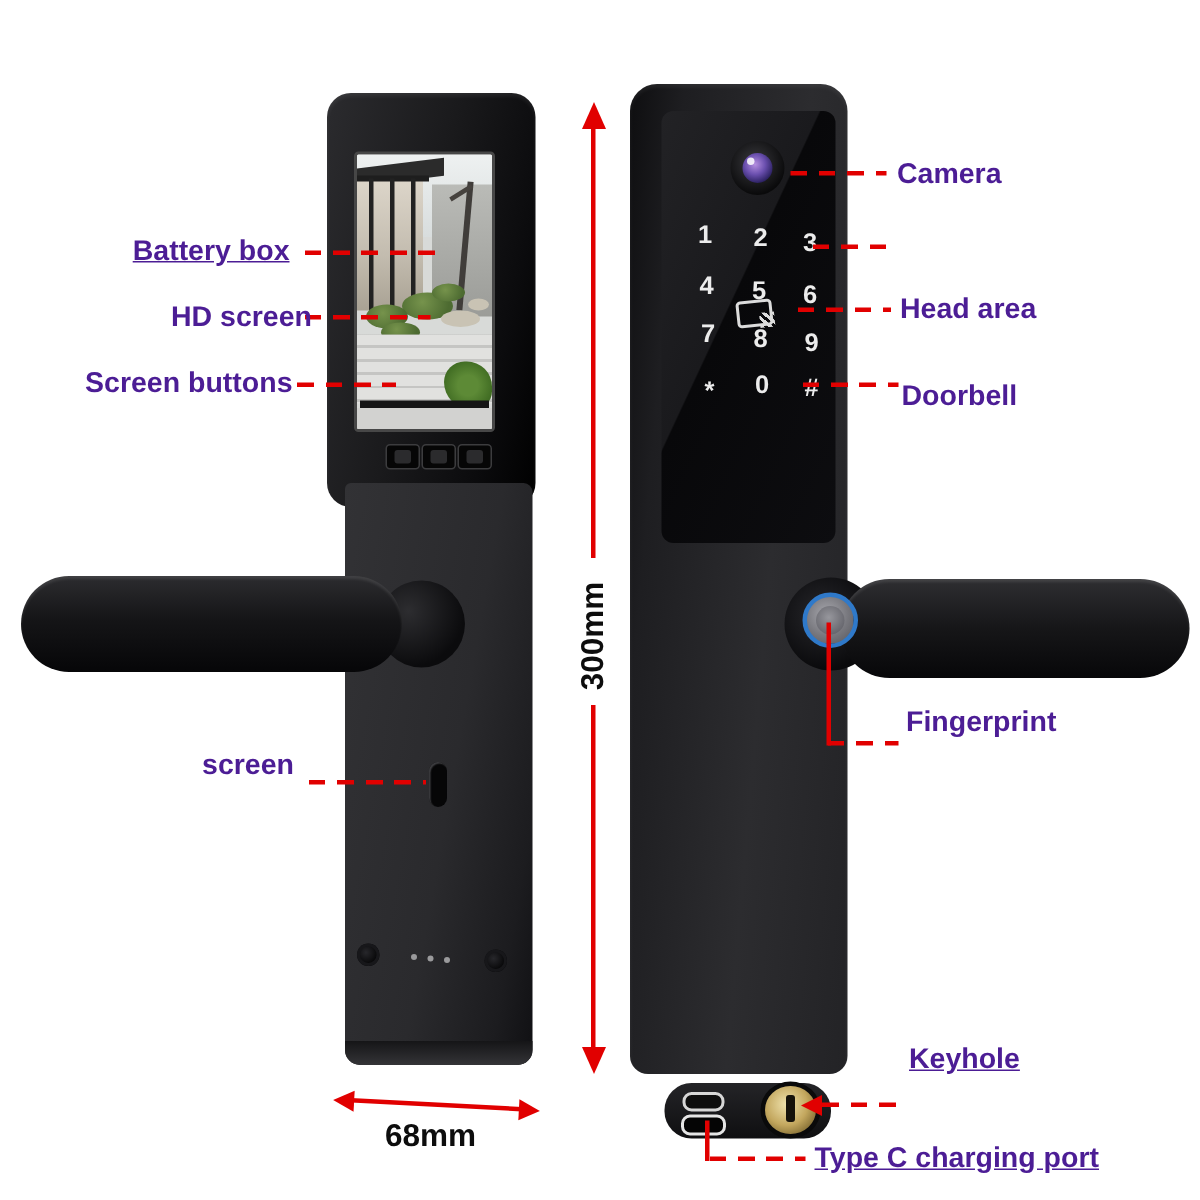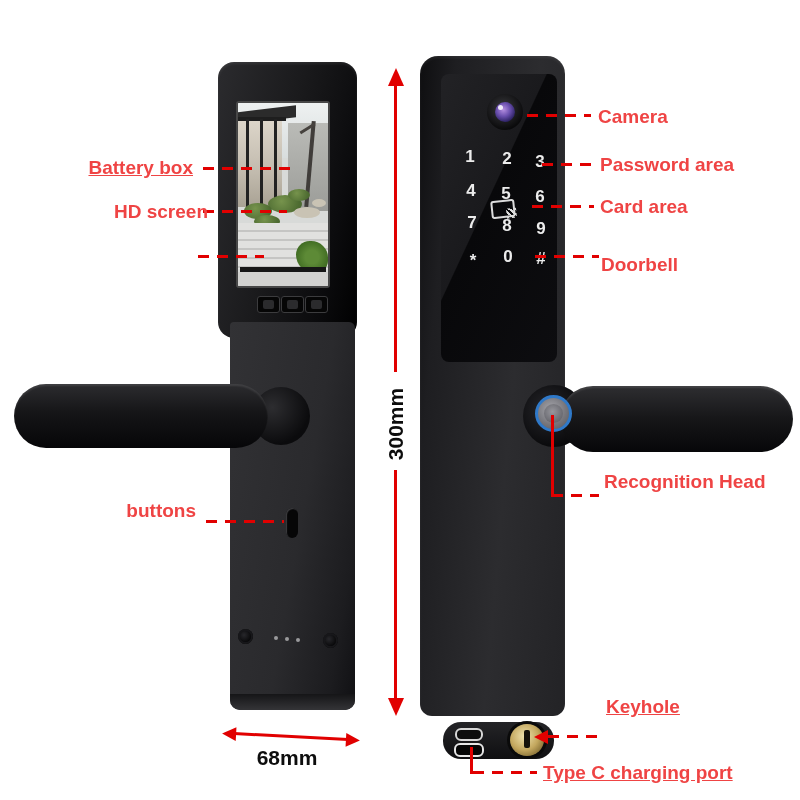--- a/index.html
+++ b/index.html
@@ -1,20 +1,20 @@
 <!DOCTYPE html>
 <html><head>
 <meta charset="utf-8">
 <style>
   html,body{margin:0;padding:0;background:#fff;}
   .stage{position:relative;width:800px;height:800px;background:#fff;overflow:hidden;
          font-family:"Liberation Sans",sans-serif;}
 
   
-  .lbl{position:absolute;font-weight:bold;font-size:19px;color:#ef4444;white-space:nowrap;}
+  .lbl{position:absolute;font-weight:bold;font-size:19px;color:#4c1d95;white-space:nowrap;}
   .lbl2{line-height:24px;}
 
   
   .dash{position:absolute;height:3px;
         background:repeating-linear-gradient(90deg,#e10000 0 11px,transparent 11px 19px);}
   .rline{position:absolute;background:#e10000;}
   .tri{position:absolute;width:0;height:0;}
   .tri-up{border-left:8px solid transparent;border-right:8px solid transparent;border-bottom:18px solid #e10000;}
   .tri-down{border-left:8px solid transparent;border-right:8px solid transparent;border-top:18px solid #e10000;}
   .tri-left{border-top:7px solid transparent;border-bottom:7px solid transparent;border-right:14px solid #e10000;}
@@ -199,26 +199,26 @@
 
   <div class="w-dim">
     <div class="w-line"></div>
     <div class="tri tri-left" style="left:0;top:4px;"></div>
     <div class="tri tri-right" style="right:0;top:4px;"></div>
   </div>
   <div class="dim-text" style="left:242px;top:746px;width:90px;">68mm</div>
 
   <div class="lbl" style="right:607px;top:157px;text-decoration:underline;">Battery box</div>
   <div class="lbl" style="right:592px;top:201px;">HD screen</div>
+  <div class="lbl" style="right:605px;top:245px;">Screen buttons</div>
   <div class="lbl lbl2" style="right:604px;top:499px;text-align:right;">
-    <div>buttons</div>
+    <div>screen</div>
   </div>
   <div class="lbl" style="left:598px;top:106px;">Camera</div>
-  <div class="lbl" style="left:600px;top:154px;">Password area</div>
-  <div class="lbl" style="left:600px;top:196px;">Card area</div>
+  <div class="lbl" style="left:600px;top:196px;">Head area</div>
   <div class="lbl" style="left:601px;top:254px;">Doorbell</div>
   <div class="lbl lbl2" style="left:604px;top:470px;">
-    <div>Recognition Head</div>
+    <div>Fingerprint</div>
   </div>
   <div class="lbl" style="left:606px;top:696px;text-decoration:underline;">Keyhole</div>
   <div class="lbl" style="left:543px;top:762px;text-decoration:underline;">Type C charging port</div>
 
 </div>
 
 </body></html>

